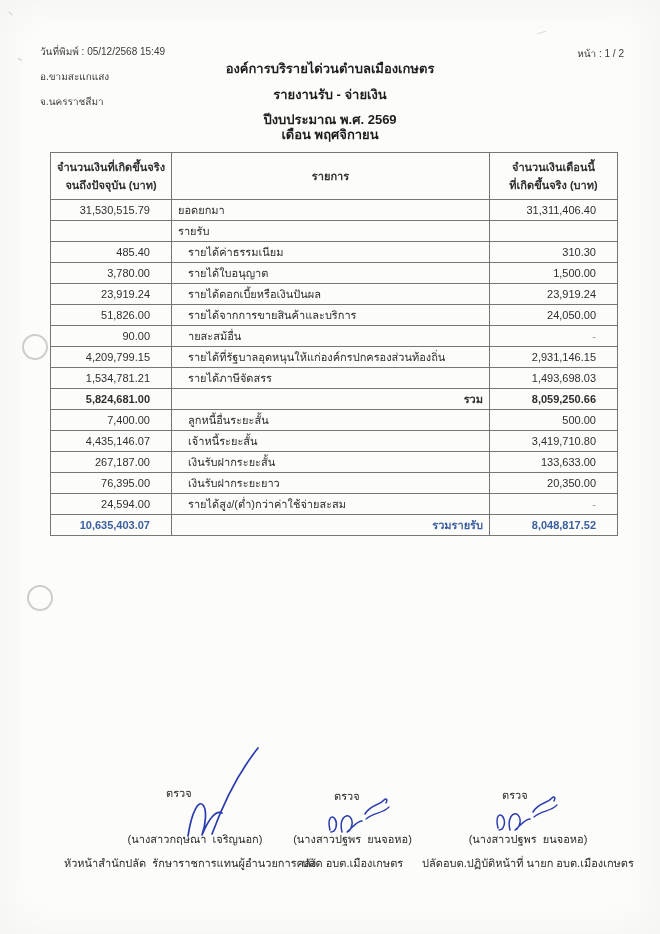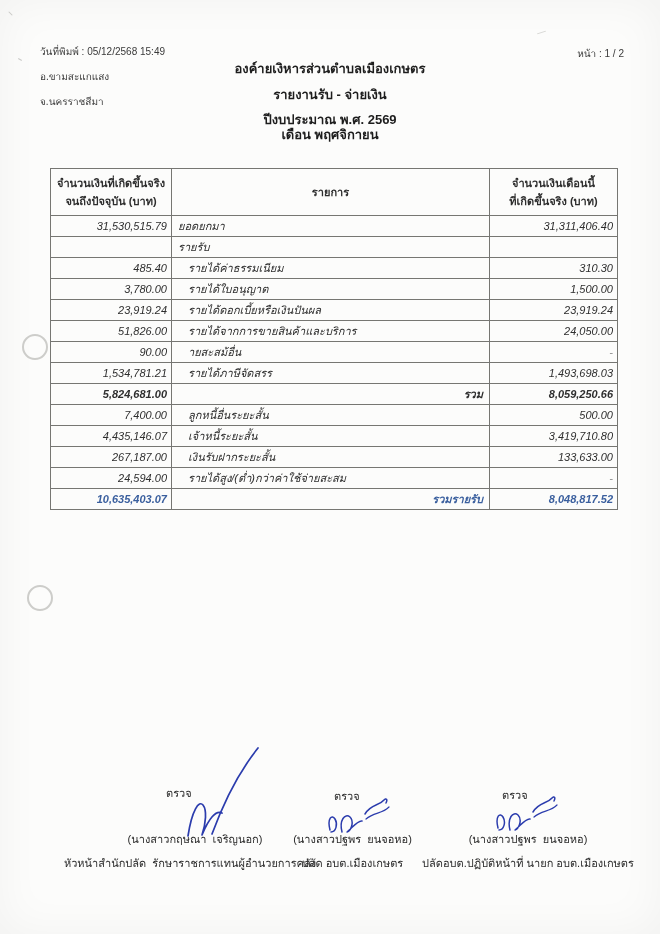--- a/index.html
+++ b/index.html
@@ -22,28 +22,27 @@
   .page-num   { position:absolute; right:36px; top:46px; font-size:10px; color:#3a3a3a; }
   .title-line { position:absolute; left:0; width:660px; text-align:center; font-weight:bold; font-size:13px; color:#1d1d1d; }
   .t1 { top:58px; } .t2 { top:84px; } .t3 { top:109px; } .t4 { top:124px; }
 
   
   .report-table {
     position:absolute; left:50px; top:152px; width:567px;
     border-collapse:collapse; table-layout:fixed;
     font-size:11px; color:#2e2e2e;
     border:1.5px solid #5e5e5e;
-    margin-top:16px;
   }
   .report-table th, .report-table td { border:1px solid #767672; }
   .report-table th {
     height:42px; font-weight:bold; text-align:center; vertical-align:middle;
     white-space:pre-line; font-size:11px; padding:2px 4px; background:#fcfcfb;
   }
-  .report-table td { height:20px; padding:0 4px; vertical-align:middle;font-style:italic; }
+  .report-table td { height:20px; padding:0 21px; vertical-align:middle; }
   td.cell-cum   { text-align:right; }
   td.cell-month { text-align:right; }
   td.cell-item  { text-align:left; padding-left:16px; }
   tr.carry  td.cell-item, tr.section td.cell-item { padding-left:6px; }
   tr.total td, tr.grand td { font-weight:bold; }
   tr.total td.cell-item, tr.grand td.cell-item { text-align:right; padding-right:6px; }
   tr.grand td { color:var(--accent-blue,#3a5f9e); }
   td .dash { color:#9a9a9a; }
 
   
@@ -78,21 +77,21 @@
 </head>
 <body>
 
 <div class="page">
 
   <div class="meta-line print-date">วันที่พิมพ์ : 05/12/2568 15:49</div>
   <div class="meta-line district">อ.ขามสะแกแสง</div>
   <div class="meta-line province">จ.นครราชสีมา</div>
   <div class="page-num">หน้า : 1 / 2</div>
 
-  <div class="title-line t1">องค์ายเงิหารส่วนตำบลเมืองเกษตร</div>
+  <div class="title-line t1">องค์การบริรายได่วนตำบลเมืองเกษตร</div>
   <div class="title-line t2">รายงานรับ - จ่ายเงิน</div>
   <div class="title-line t3">ปีงบประมาณ พ.ศ. 2569</div>
   <div class="title-line t4">เดือน พฤศจิกายน</div>
 
   <table class="report-table">
     <colgroup>
       <col style="width:121px">
         <col style="width:318px">
         <col style="width:128px">
     </colgroup>
@@ -135,20 +134,25 @@
       <td class="cell-cum">51,826.00</td>
       <td class="cell-item">รายได้จากการขายสินค้าและบริการ</td>
       <td class="cell-month">24,050.00</td>
     </tr>
         <tr class="normal">
       <td class="cell-cum">90.00</td>
       <td class="cell-item">ายสะสม้อื่น</td>
       <td class="cell-month"><span class="dash">-</span></td>
     </tr>
         <tr class="normal">
+      <td class="cell-cum">4,209,799.15</td>
+      <td class="cell-item">รายได้ที่รัฐบาลอุดหนุนให้แก่องค์กรปกครองส่วนท้องถิ่น</td>
+      <td class="cell-month">2,931,146.15</td>
+    </tr>
+        <tr class="normal">
       <td class="cell-cum">1,534,781.21</td>
       <td class="cell-item">รายได้ภาษีจัดสรร</td>
       <td class="cell-month">1,493,698.03</td>
     </tr>
         <tr class="total">
       <td class="cell-cum">5,824,681.00</td>
       <td class="cell-item">รวม</td>
       <td class="cell-month">8,059,250.66</td>
     </tr>
         <tr class="normal">
@@ -158,20 +162,25 @@
     </tr>
         <tr class="normal">
       <td class="cell-cum">4,435,146.07</td>
       <td class="cell-item">เจ้าหนี้ระยะสั้น</td>
       <td class="cell-month">3,419,710.80</td>
     </tr>
         <tr class="normal">
       <td class="cell-cum">267,187.00</td>
       <td class="cell-item">เงินรับฝากระยะสั้น</td>
       <td class="cell-month">133,633.00</td>
+    </tr>
+        <tr class="normal">
+      <td class="cell-cum">76,395.00</td>
+      <td class="cell-item">เงินรับฝากระยะยาว</td>
+      <td class="cell-month">20,350.00</td>
     </tr>
         <tr class="normal">
       <td class="cell-cum">24,594.00</td>
       <td class="cell-item">รายได้สูง/(ต่ำ)กว่าค่าใช้จ่ายสะสม</td>
       <td class="cell-month"><span class="dash">-</span></td>
     </tr>
         <tr class="grand">
       <td class="cell-cum">10,635,403.07</td>
       <td class="cell-item">รวมรายรับ</td>
       <td class="cell-month">8,048,817.52</td>

